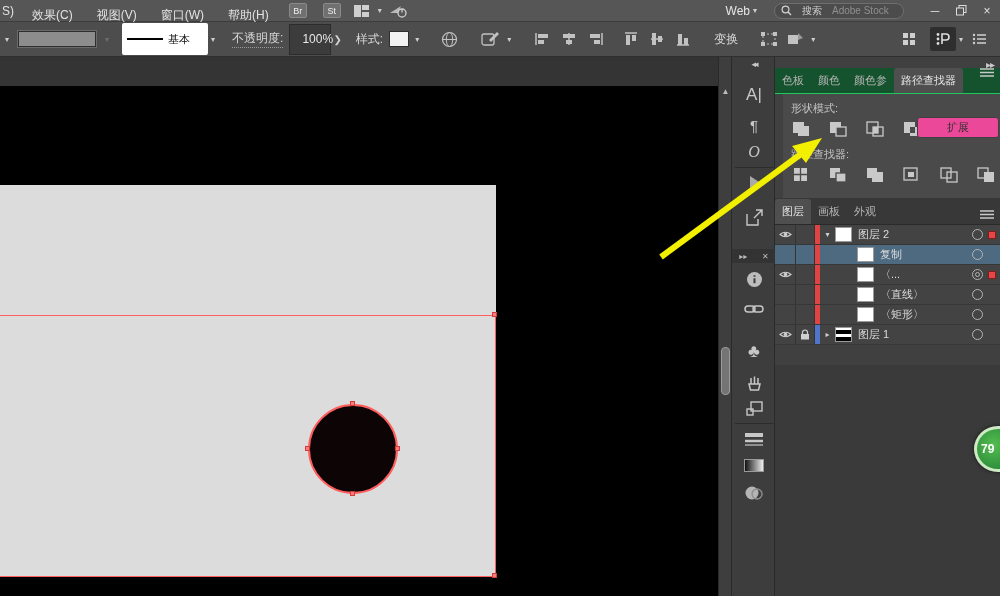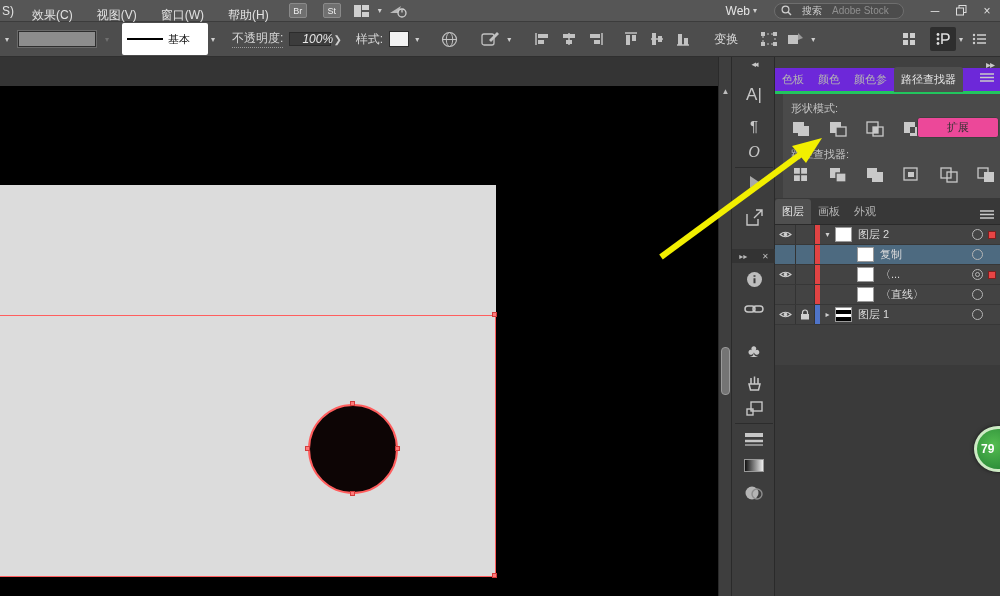--- a/index.html
+++ b/index.html
@@ -29,22 +29,22 @@
   
   .controlbar { position:absolute; left:0; top:22px; width:1000px; height:35px;
     background:#4d4d4d; border-bottom:1px solid #2f2f2f; display:flex; align-items:center; }
   .fill-swatch { width:78px; height:16px; background:#8d8d8d; border:1px solid #2e2e2e;
     outline:1px solid #6a6a6a; margin:0 6px; }
   .stroke-box { width:86px; height:32px; background:#fff; border-radius:2px; display:flex;
     align-items:center; padding:0 5px; gap:5px; margin-left:10px; }
   .stroke-line { width:36px; height:2px; background:#000; }
   .stroke-box span { color:#111; font-size:11px; }
   .opacity-label { color:#d8d8d8; border-bottom:1px dotted #9a9a9a; margin-left:14px; }
-  .val-box { width:42px; height:14px; background:#3c3c3c; border:1px solid #2c2c2c;
-    color:#e8e8e8; display:flex; align-items:center; padding-left:12px; margin-left:6px;font-style:italic; }
+  .val-box { width:42px; height:31px; background:#3c3c3c; border:1px solid #2c2c2c;
+    color:#e8e8e8; display:flex; align-items:center; padding-left:12px; margin-left:6px; }
   .gt-btn { color:#cfcfcf; font-size:10px; margin:0 8px 0 2px; }
   .style-label { color:#d8d8d8; margin-left:6px; }
   .white-swatch { width:20px; height:16px; background:#f2f2f2; border:1px solid #2e2e2e; margin:0 3px 0 6px; }
   .tool-ic { width:26px; height:24px; display:flex; align-items:center; justify-content:center; }
   .transform-label { color:#d8d8d8; margin:0 6px; }
   .dark-ic { background:#2e2e2e; border-radius:2px; }
   
   .canvas { position:absolute; left:0; top:57px; width:731px; height:539px; background:#000; }
   .canvas-topband { position:absolute; left:0; top:0; width:731px; height:29px; background:#343434; }
   .artboard { position:absolute; left:0; top:128px; width:496px; height:392px; background:#dcdcdc; }
@@ -63,22 +63,22 @@
     border-left:1px solid #2a2a2a; border-right:1px solid #2a2a2a; }
   .dock-ic { position:absolute; left:0; width:44px; text-align:center; color:#c7c7c7; }
   .dock-div { position:absolute; left:3px; width:38px; height:1px; background:#2c2c2c; }
   .dock-minibar { position:absolute; left:0; top:192px; width:44px; height:14px; background:#333;
     display:flex; align-items:center; justify-content:space-around; color:#bbb; font-size:8px; }
   .grad-sw { display:inline-block; width:20px; height:13px; border:1px solid #9a9a9a;
     background:linear-gradient(90deg,#111,#efefef); }
   
   .rpanel { position:absolute; left:775px; top:57px; width:225px; height:539px; background:#404040; }
   .rp-minihead { position:absolute; top:2px; right:6px; color:#c9c9c9; font-size:10px; letter-spacing:-1px; }
-  .tabbar { position:absolute; left:0; top:11px; width:225px; height:26px; background:#6d28d9;
-    display:flex; align-items:center; border-bottom:3px solid #22c55e; }
+  .tabbar { position:absolute; left:0; top:11px; width:225px; height:26px; background:#14532d;
+    display:flex; align-items:flex-start; border-bottom:1px solid #22c55e; }
   .tab { padding:5px 7px 5px 7px; font-size:11px; color:#b3b3b3; white-space:nowrap; }
   .tab.active { background:#4f4f4f; color:#e6e6e6; border-radius:3px 3px 0 0; }
   .tab-menu { margin-left:auto; margin-right:6px; color:#c9c9c9; padding-bottom:5px; }
   .pf-body { position:absolute; left:8px; top:37px; width:225px; height:104px; background:#4a4a4a; }
   .pf-label { position:absolute; left:8px; color:#c4c4c4; font-size:11px; }
   .pf-row { position:absolute; left:6px; display:flex; gap:13px; align-items:center; }
   .pf-btn { width:24px; height:21px; display:flex; align-items:center; justify-content:center; }
   .expand-btn { position:absolute; left:134px; top:23px; width:82px; height:21px; background:#ec4899;
     border:1px solid #404040; border-radius:3px; color:#333; font-size:11px;
     display:flex; align-items:center; justify-content:center; }
@@ -507,20 +507,29 @@
         <div class="layer-row">
           <div class="eye-cell"></div>
           <div class="lock-cell"></div>
           <div class="colorbar red"></div>
           <div class="expander"></div>
           <div class="thumb white indent"></div>
           <div class="layer-label">〈直线〉</div>
           <div class="target single"></div>
         </div>
         <div class="layer-row">
+          <div class="eye-cell"></div>
+          <div class="lock-cell"></div>
+          <div class="colorbar red"></div>
+          <div class="expander"></div>
+          <div class="thumb white indent"></div>
+          <div class="layer-label">〈矩形〉</div>
+          <div class="target single"></div>
+        </div>
+        <div class="layer-row">
           <div class="eye-cell">
             <svg width="13" height="9">
               <path d="M1 4.5 Q6.5 0 12 4.5 Q6.5 9 1 4.5 Z" fill="none" stroke="#cfcfcf" stroke-width="1.1"></path>
               <circle cx="6.5" cy="4.5" r="1.8" fill="#cfcfcf"></circle>
             </svg>
           </div>
           <div class="lock-cell">
             <svg width="10" height="11">
               <path d="M2.5 5V3.5a2.5 2.5 0 0 1 5 0V5" fill="none" stroke="#cfcfcf" stroke-width="1.2"></path>
               <rect x="1" y="5" width="8" height="5.5" fill="#cfcfcf"></rect>

